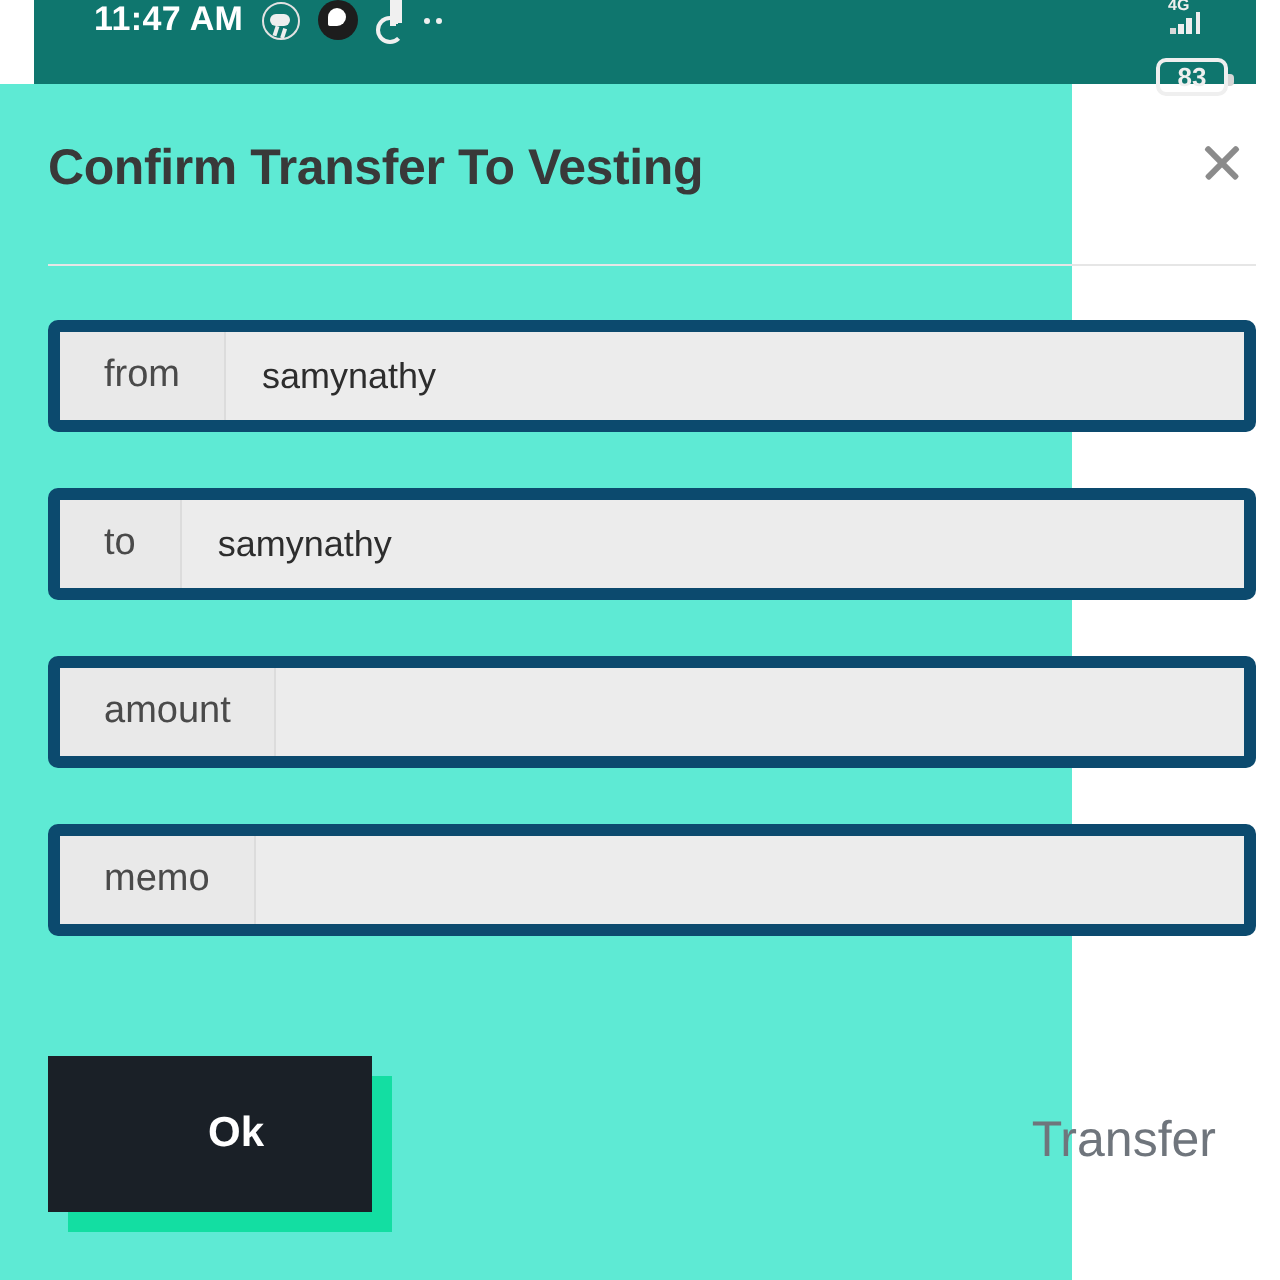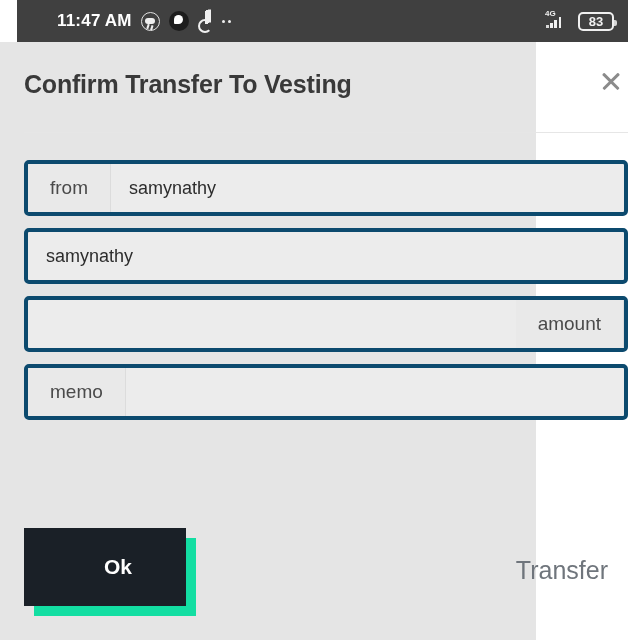--- a/index.html
+++ b/index.html
@@ -19,42 +19,43 @@
     background: #ffffff;
   }
 
   
   .status-bar {
     position: absolute;
     left: 17px;
     top: 0px;
     width: 611px;
     height: 42px;
-    background: #404040;
-    display: flex;
-    align-items: center;
-    padding: 0 14px 0 40px;
+    background: #0f766e;
+    display: flex;
+    align-items: flex-start;
+    padding: 0 14px 0 30px;
   }
   .status-left {
     display: flex;
     align-items: center;
     gap: 9px;
     flex: 1;
   }
   .status-time {
     color: #ffffff;
     font-size: 17px;
     font-weight: bold;
     letter-spacing: 0.2px;
     white-space: nowrap;
   }
   .status-right {
     display: flex;
     align-items: center;
     gap: 9px;
+    flex-direction: column;
   }
 
   
   .ic-weather {
     width: 19px; height: 19px;
     border-radius: 50%;
     border: 1.6px solid #e2e2e2;
     position: relative;
     display: inline-block;
   }
@@ -182,21 +183,21 @@
     color: #efefef;
     line-height: 1;
   }
 
   
   .dialog {
     position: absolute;
     left: 0; top: 42px;
     width: 536px;
     height: 598px;
-    background: #e5e5e5;
+    background: #5eead4;
   }
 
   .dialog-header {
     position: absolute;
     left: 24px; top: 22px;
     width: 604px;
     height: 62px;
     display: flex;
     align-items: flex-start;
     justify-content: space-between;
@@ -239,26 +240,25 @@
   .rows {
     position: absolute;
     left: 24px;
     top: 118px;
     width: 604px;
   }
   .row {
     display: flex;
     align-items: stretch;
     height: 56px;
-    margin-bottom: 12px;
+    margin-bottom: 28px;
     background: #ececec;
-    border: 4px solid #0c4a6e;
+    border: 6px solid #0c4a6e;
     border-radius: 5px;
     overflow: hidden;
-    justify-content: flex-end;
   }
   .row-label {
     display: flex;
     align-items: center;
     justify-content: center;
     padding: 0 22px;
     background: #e9e9e9;
     border-right: 1px solid #dcdcdc;
     font-size: 19px;
     color: #4a4a4a;
@@ -371,20 +371,21 @@
     <div class="divider"></div>
 
     <div class="rows">
 
       <div class="row">
         <div class="row-label">from</div>
         <div class="row-value">samynathy</div>
       </div>
 
       <div class="row">
+        <div class="row-label">to</div>
         <div class="row-value">samynathy</div>
       </div>
 
       <div class="row">
         <div class="row-label">amount</div>
       </div>
 
       <div class="row">
         <div class="row-label">memo</div>
         <div class="row-value"></div>

